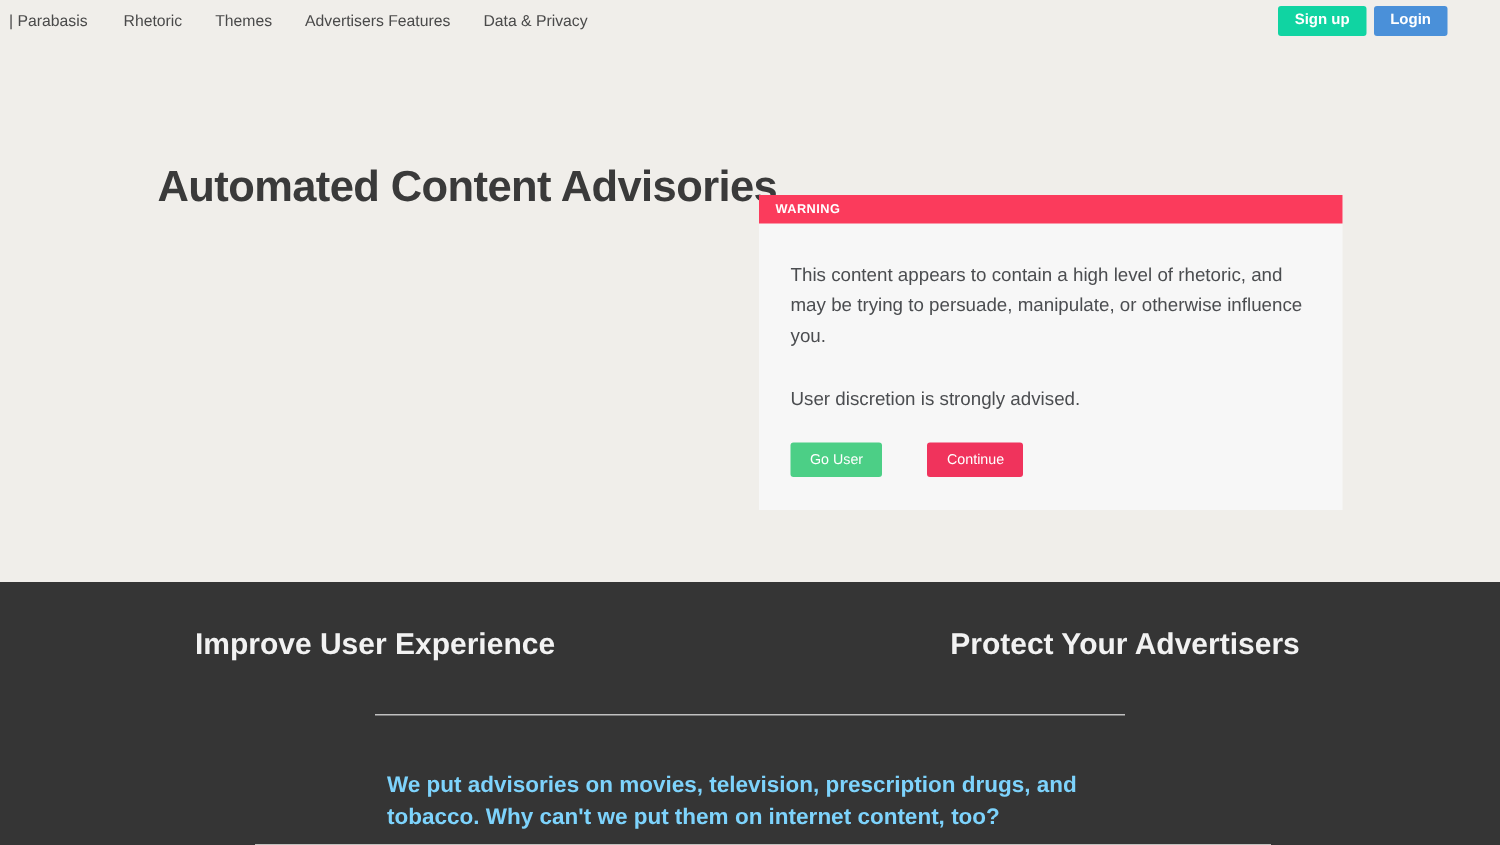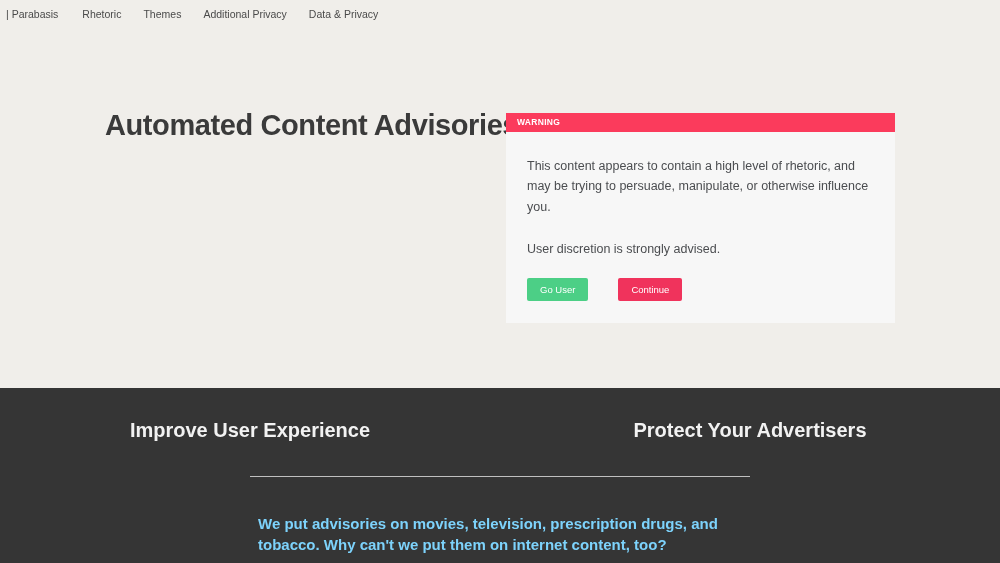--- a/index.html
+++ b/index.html
@@ -47,21 +47,21 @@
     letter-spacing:-0.4px; line-height:1.12; white-space:nowrap;
   }
   .hero-sub {
     margin-top:18px; font-size:11.5px; color:#56585b;
     line-height:1.58; width:368px;
   }
   .hero-sub a { color:#2f93e0; font-weight:bold; text-decoration:none; }
 
   
   .warn-card {
-    position:absolute; left:506px; top:113px; width:389px;
+    position:absolute; left:506px; top:130px; width:389px;
     background:#f7f7f7;
   }
   .warn-head {
     background:#fb3b5c; height:19px;
     display:flex; align-items:center;
     padding-left:11px;
   }
   .warn-head-label {
     color:#ffffff; font-size:8.5px; font-weight:bold;
     letter-spacing:0.3px; line-height:1;
@@ -103,22 +103,26 @@
 </head>
 <body>
 
 <div class="page">
 
   <div class="navbar">
     <div class="nav-links">
       <a class="nav-item brand" href="#">| Parabasis</a>
       <a class="nav-item" href="#">Rhetoric</a>
       <a class="nav-item" href="#">Themes</a>
-      <a class="nav-item" href="#">Additional Privacy</a>
+      <a class="nav-item" href="#">Advertisers Features</a>
       <a class="nav-item" href="#">Data &amp; Privacy</a>
+    </div>
+    <div class="nav-actions">
+      <button class="btn-nav btn-signup">Sign up</button>
+      <button class="btn-nav btn-login">Login</button>
     </div>
   </div>
 
   <div class="hero">
 
     <div class="hero-left">
       <h1 class="hero-title">Automated Content Advisories</h1>
     </div>
 
     <div class="warn-card">

